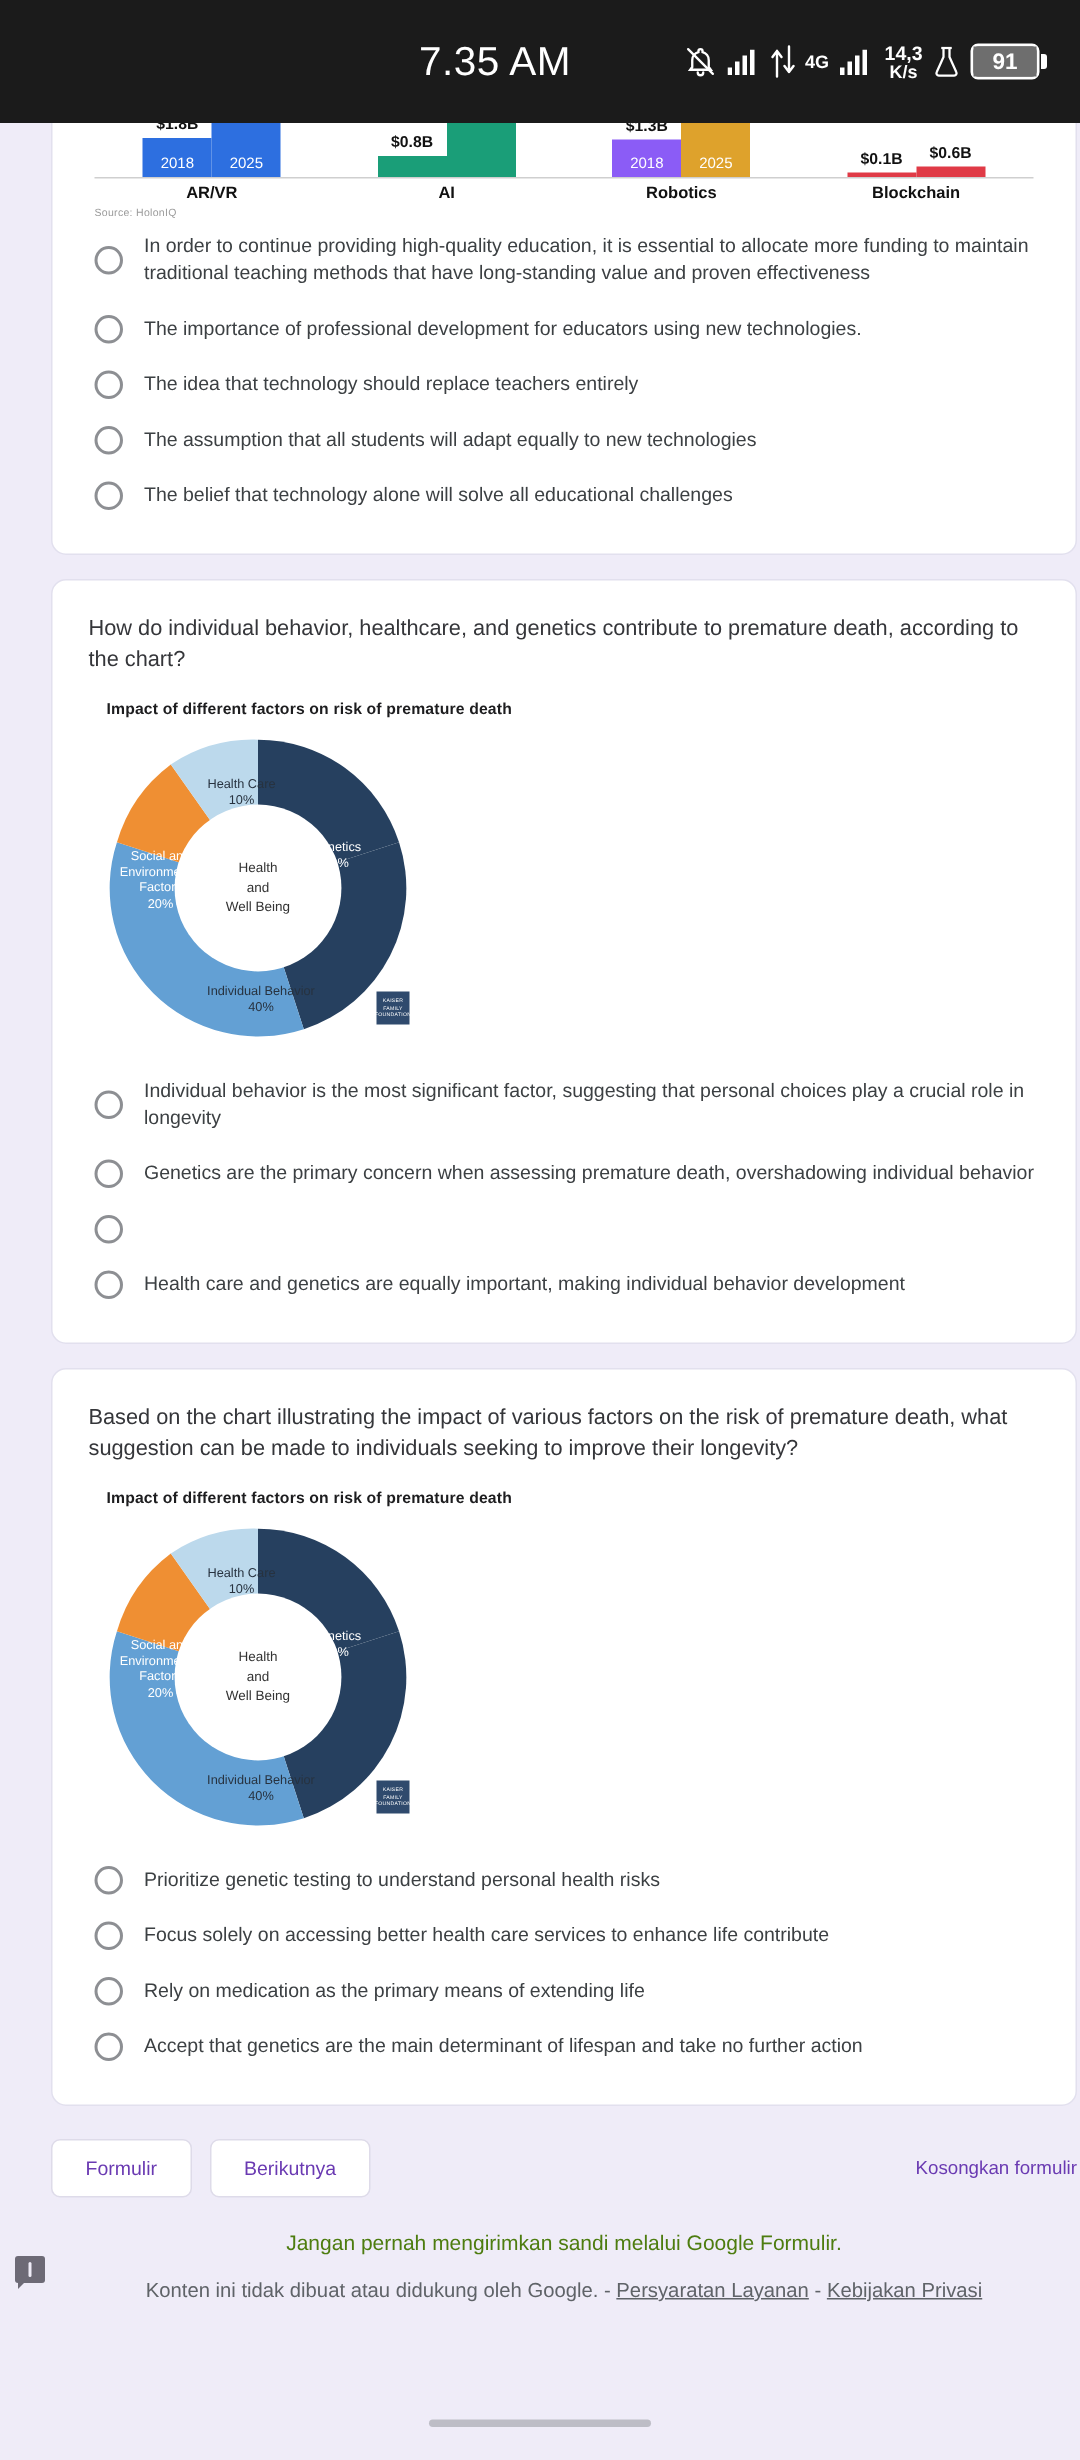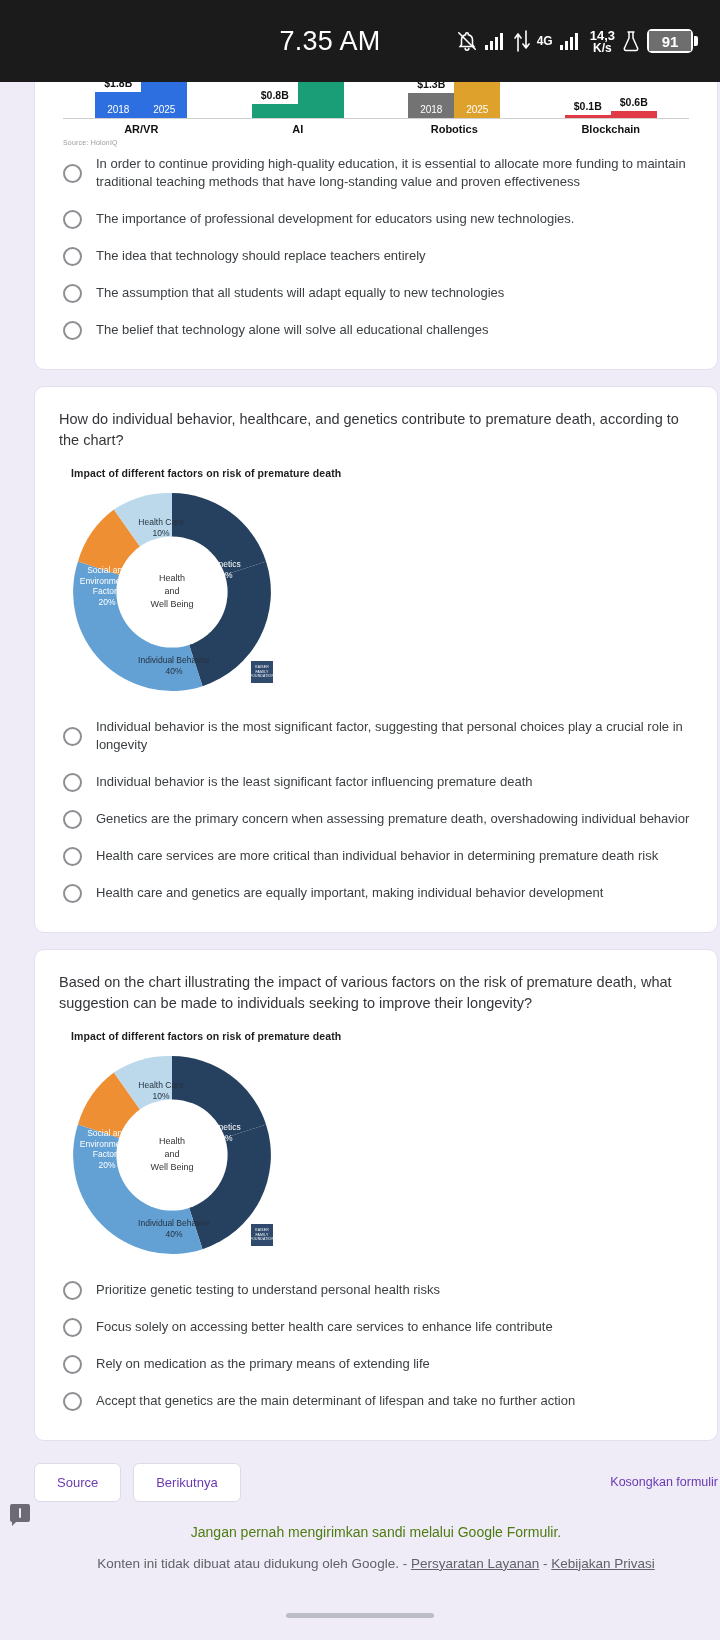--- a/index.html
+++ b/index.html
@@ -367,21 +367,21 @@
         <div class="bc-group">
           <div class="bc-bar" style="height:14px;background:#1a9e78">
             <span class="bval">$0.8B</span>
           </div>
           <div class="bc-bar" style="height:62px;background:#1a9e78">
             
           </div>
         </div>
 
         <div class="bc-group">
-          <div class="bc-bar" style="height:25px;background:#737373">
+          <div class="bc-bar" style="height:25px;background:#8b5cf6">
             <span class="bval">$1.3B</span>
             <span class="byear">2018</span>
           </div>
           <div class="bc-bar" style="height:40px;background:#dea22c">
 
             <span class="byear">2025</span>
           </div>
         </div>
 
         <div class="bc-group">
@@ -473,29 +473,24 @@
         <div class="donut-badge">KAISER FAMILY FOUNDATION</div>
       </div>
     </div>
 
     <div class="opt">
       <span class="radio"></span>
       <span class="opt-label">Individual behavior is the most significant factor, suggesting that personal choices play a crucial role in longevity</span>
     </div>
     <div class="opt">
       <span class="radio"></span>
-      <span class="opt-label">Individual behavior is the least significant factor influencing premature death</span>
-    </div>
-    <div class="opt">
-      <span class="radio"></span>
       <span class="opt-label">Genetics are the primary concern when assessing premature death, overshadowing individual behavior</span>
     </div>
     <div class="opt">
       <span class="radio"></span>
-      <span class="opt-label">Health care services are more critical than individual behavior in determining premature death risk</span>
     </div>
     <div class="opt">
       <span class="radio"></span>
       <span class="opt-label">Health care and genetics are equally important, making individual behavior development</span>
     </div>
   </div>
 
   <div class="card">
     <div class="qtext">Based on the chart illustrating the impact of various factors on the risk of premature death, what suggestion can be made to individuals seeking to improve their longevity?</div>
 
@@ -552,21 +547,21 @@
       <span class="radio"></span>
       <span class="opt-label">Rely on medication as the primary means of extending life</span>
     </div>
     <div class="opt">
       <span class="radio"></span>
       <span class="opt-label">Accept that genetics are the main determinant of lifespan and take no further action</span>
     </div>
   </div>
 
   <div class="formbar">
-    <button class="btn">Source</button>
+    <button class="btn">Formulir</button>
     <button class="btn">Berikutnya</button>
     <a class="clear-link">Kosongkan formulir</a>
   </div>
 
   <div class="note">Jangan pernah mengirimkan sandi melalui Google Formulir.</div>
 
   <div class="legal">
     <span>Konten ini tidak dibuat atau didukung oleh Google. - </span><u>Persyaratan Layanan</u><span> - </span><u>Kebijakan Privasi</u>
   </div>
 

